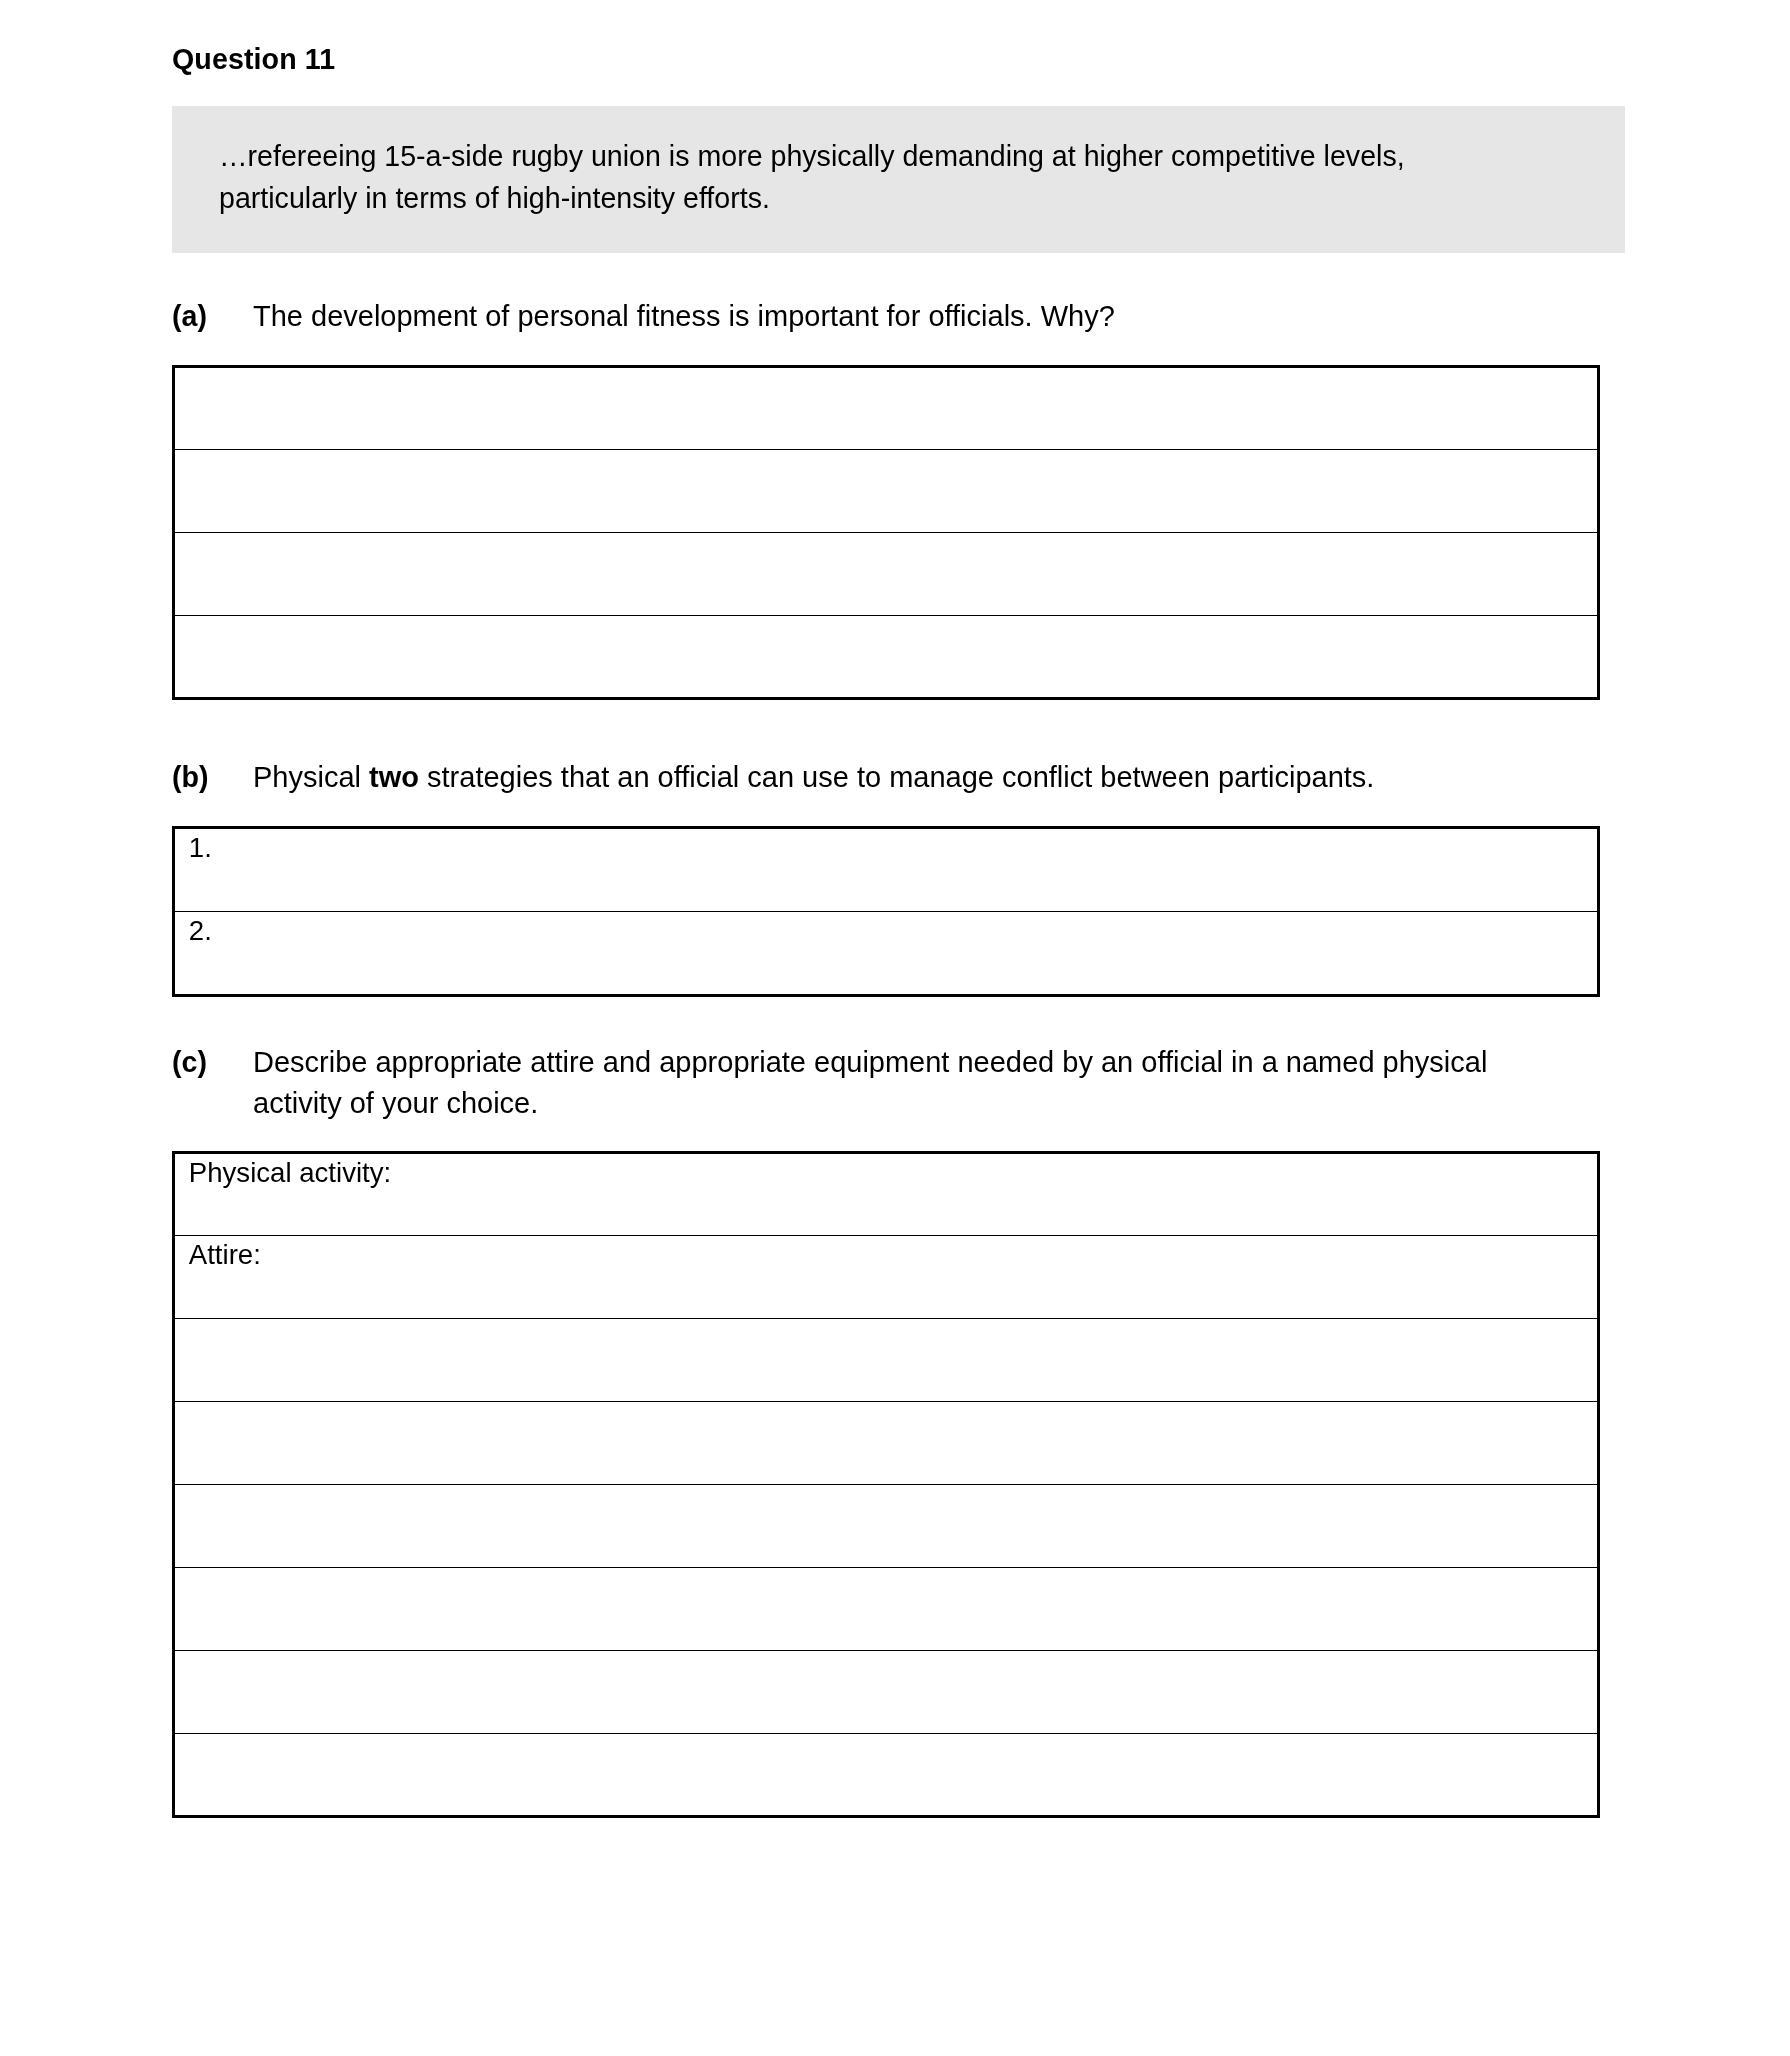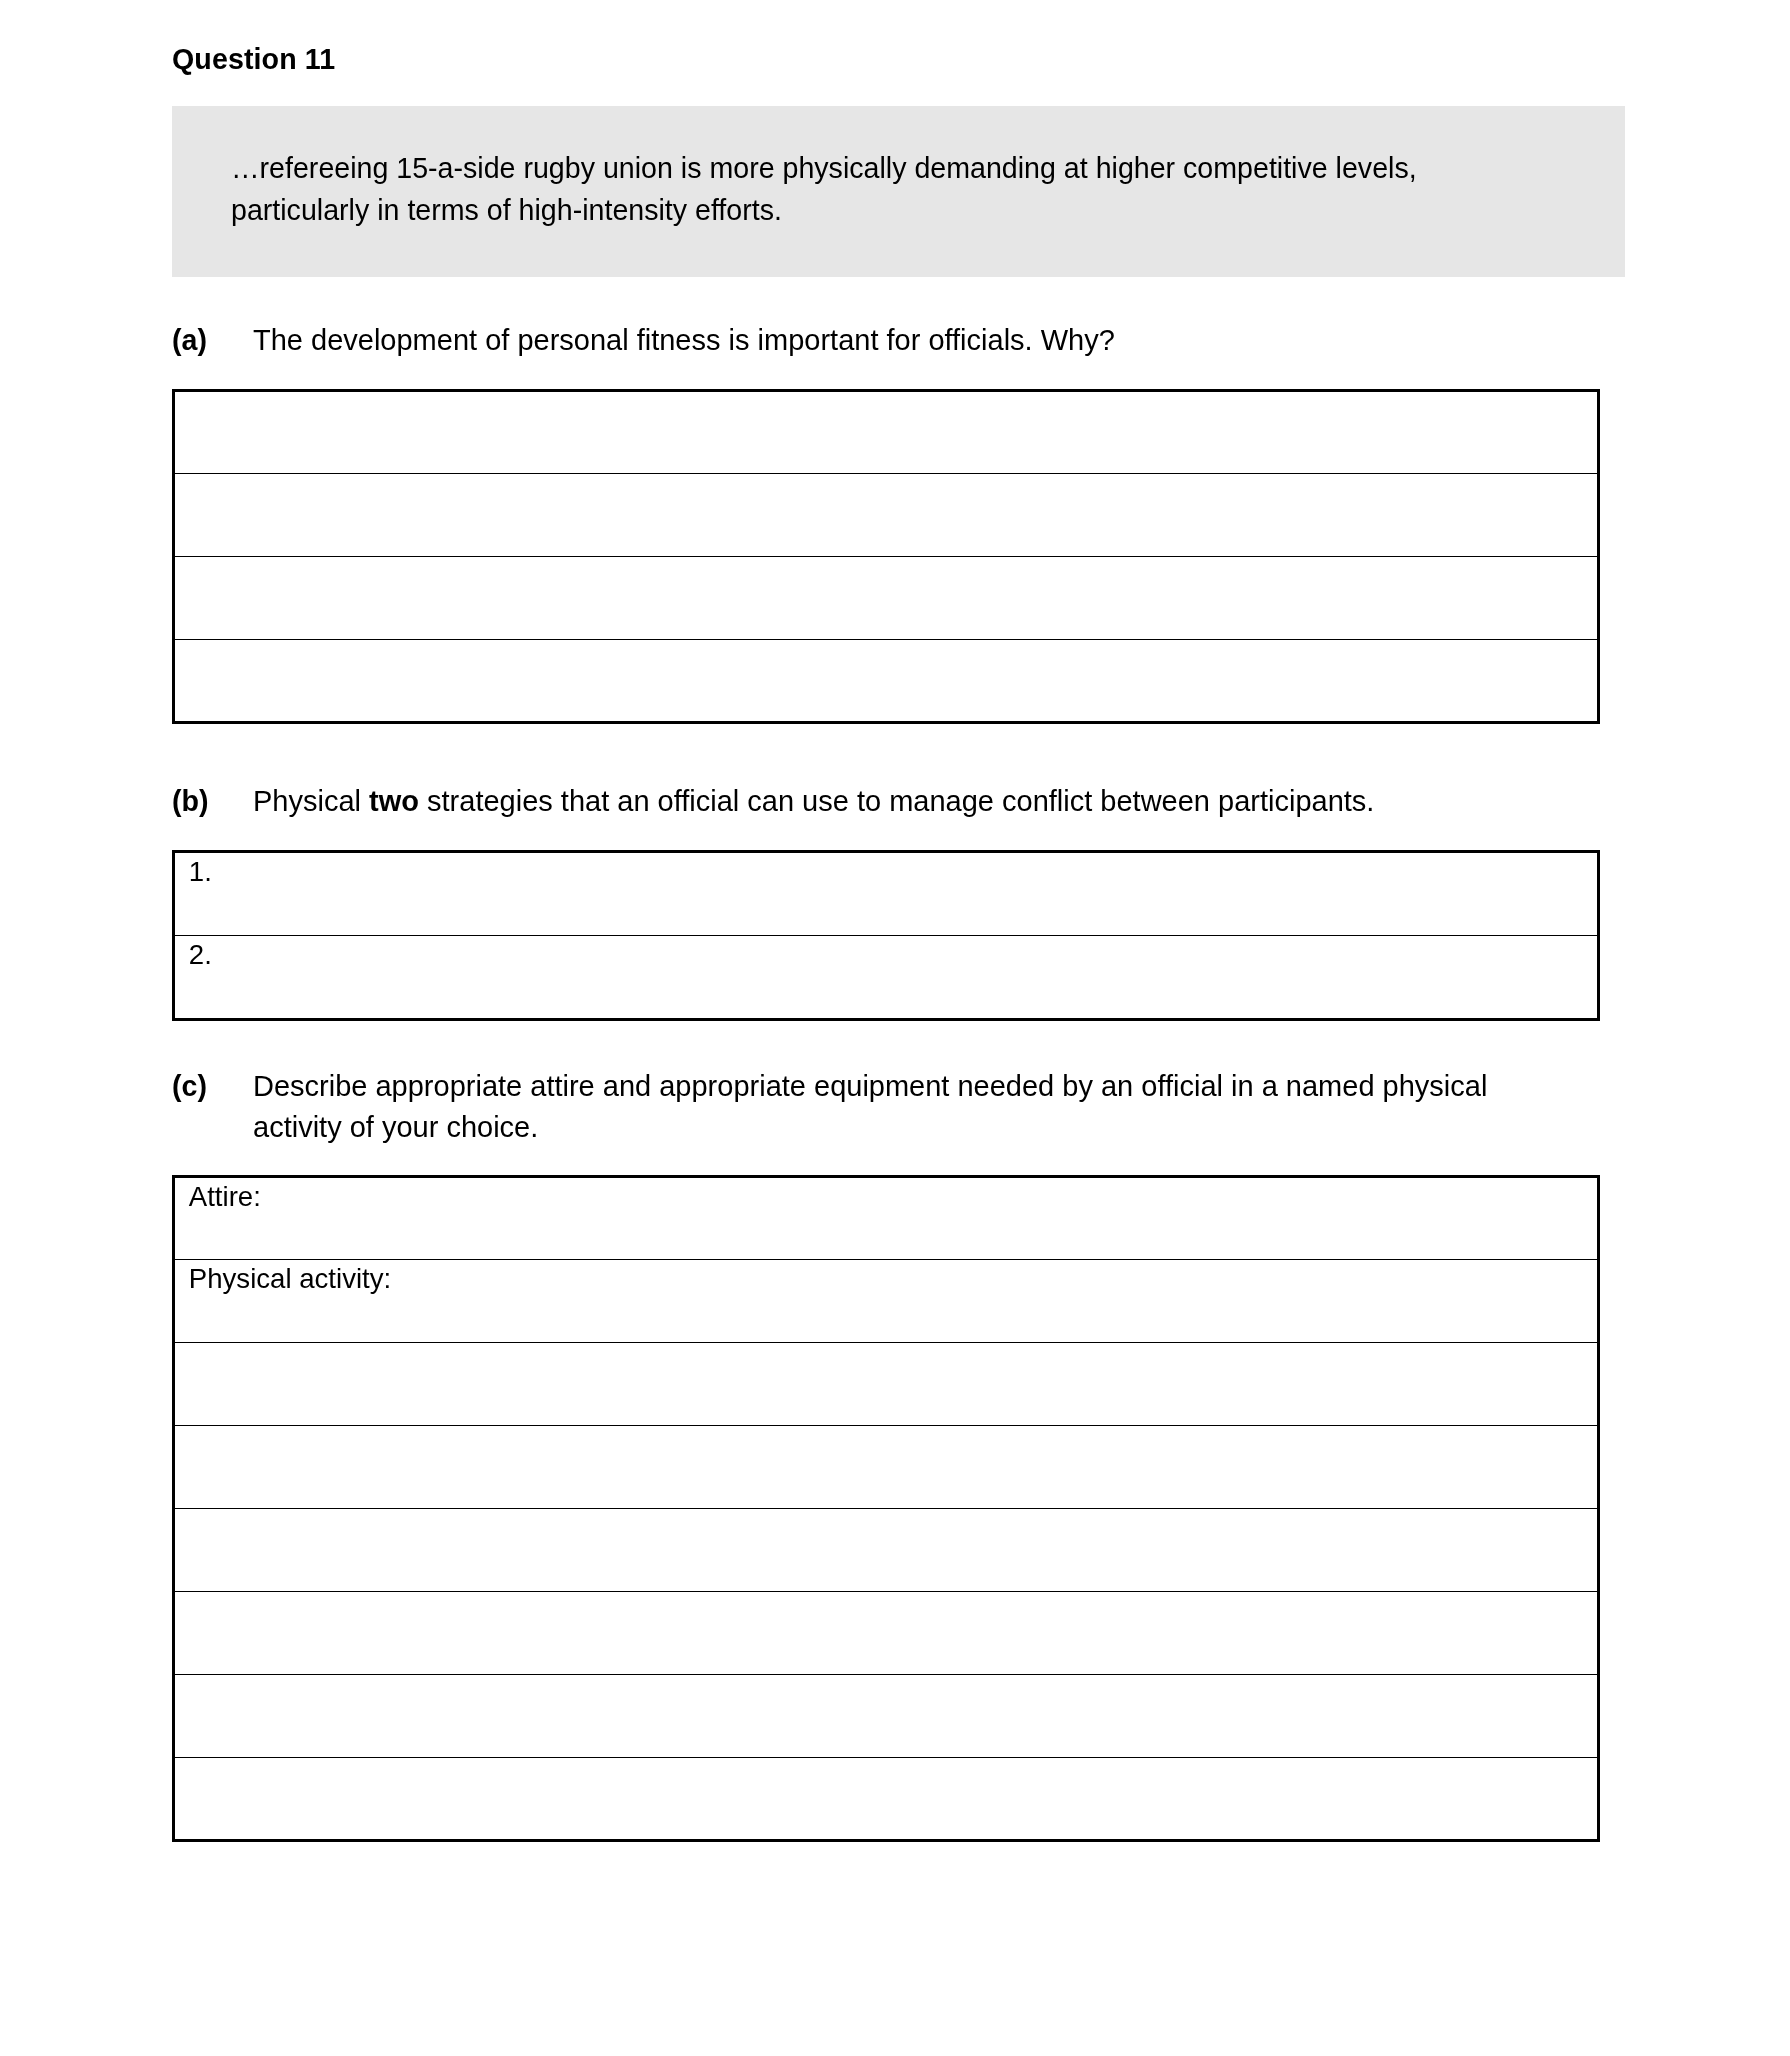--- a/index.html
+++ b/index.html
@@ -48,21 +48,21 @@
   .quote-block {
     background: #e6e6e6;
     width: 1453px;
     box-sizing: border-box;
     padding: 25.6px 59px 29.6px 43px;
     margin: 0 0 43px 0;
   }
   .quote-text {
     font-size: 28.6px;
     line-height: 1.46;
-    margin: 16px;
+    margin: 4px;
     max-width: 1261px;
   }
 
   
   .part {
     display: flex;
     align-items: flex-start;
     margin: 0 0 13.8px 0;
   }
   .part-label {
@@ -159,24 +159,24 @@
     <div class="gap-md"></div>
 
     <div class="part">
       <div class="part-label">(c)</div>
       <div class="part-text">Describe appropriate attire and appropriate equipment needed by an official in a named physical activity of your choice.</div>
     </div>
     <div class="gap-sm"></div>
     <table class="answer-table">
       <tbody>
         <tr class="row-h84">
-          <td class="cell-pad-top">Attire:</td>
+          <td class="cell-pad-top">Physical activity:</td>
         </tr>
         <tr class="row-h84">
-          <td class="cell-pad-top">Physical activity:</td>
+          <td class="cell-pad-top">Attire:</td>
         </tr>
         <tr class="row-h84">
           <td class="cell-pad-top"></td>
         </tr>
         <tr class="row-h84">
           <td class="cell-pad-top"></td>
         </tr>
         <tr class="row-h84">
           <td class="cell-pad-top"></td>
         </tr>

